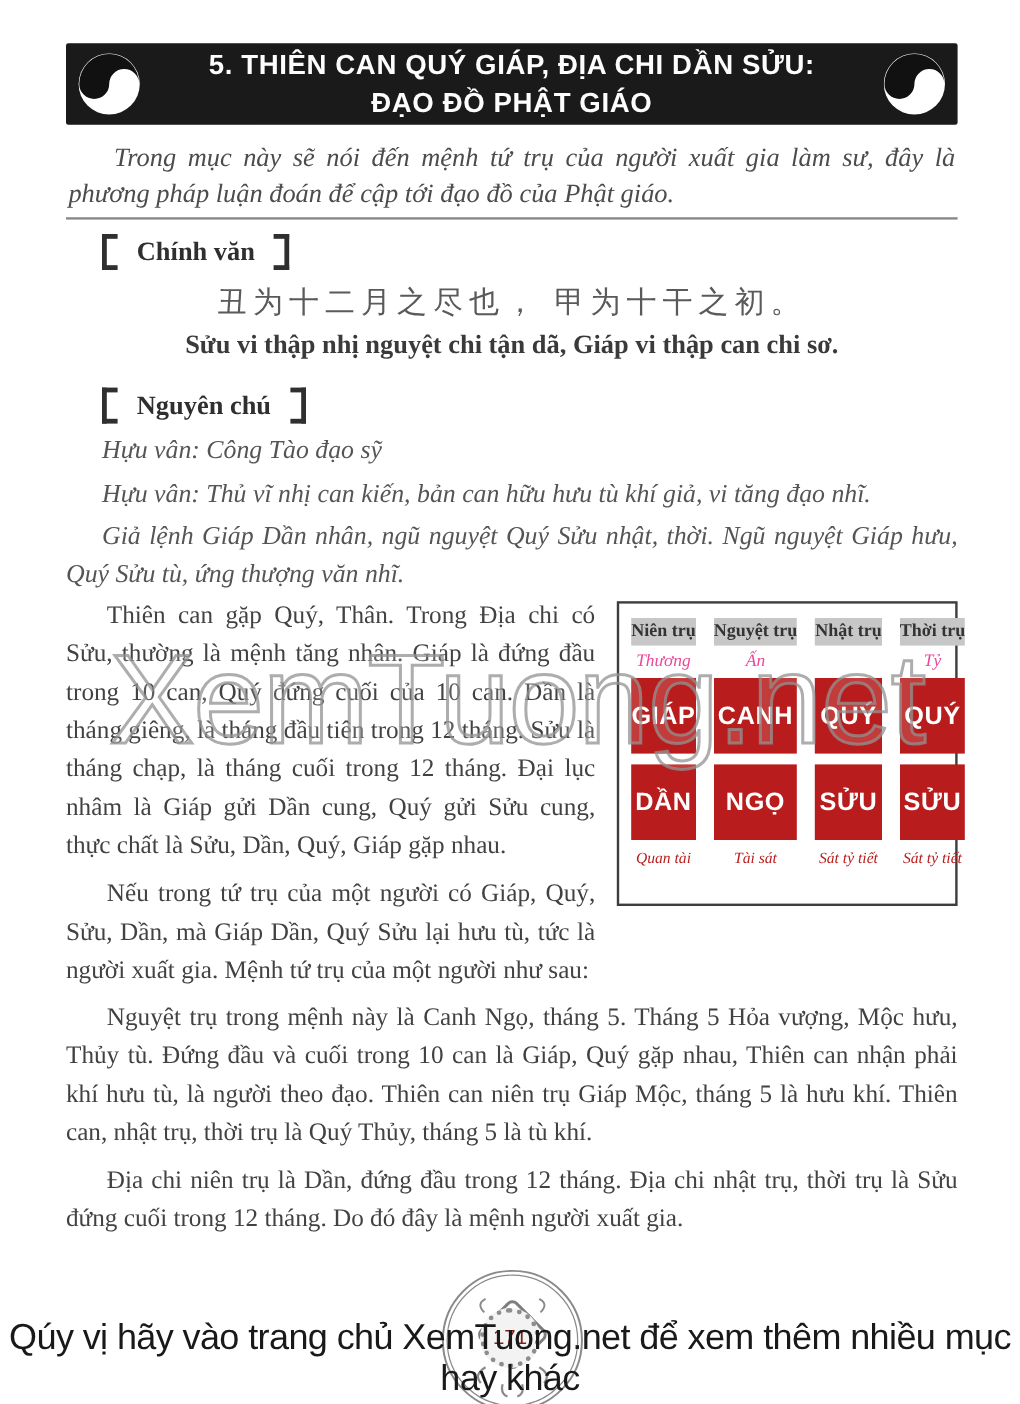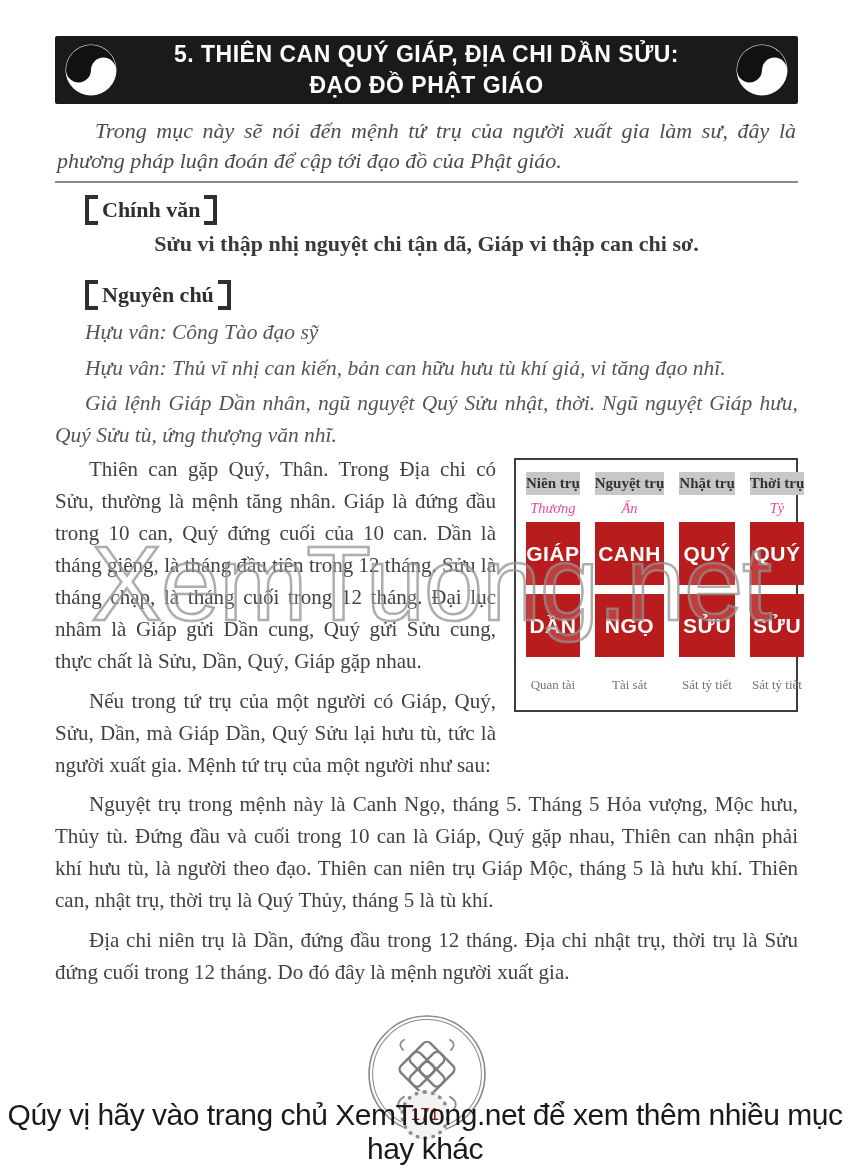--- a/index.html
+++ b/index.html
@@ -25,21 +25,21 @@
 
   
   .intro {
     font-style:italic; font-size:22px; line-height:1.35; color:#4c4c4c;
     text-indent:38px; text-align:justify; margin:12px 2px 6px;
   }
   .rule { border:none; border-top:2px solid #8a8a8a; margin:4px 0 12px; }
 
   
   .sec-head {
-    display:flex; align-items:center; gap:4px;
+    display:flex; align-items:center; gap:16px;
     font-weight:bold; font-size:22px; color:#2f2f2f; margin:12px 0 6px;padding-left:30px;
   }
   .lb,.rb { display:inline-block; width:9px; height:22px; }
   .lb { border-left:4px solid #2f2f2f; border-top:4px solid #2f2f2f; border-bottom:4px solid #2f2f2f; }
   .rb { border-right:4px solid #2f2f2f; border-top:4px solid #2f2f2f; border-bottom:4px solid #2f2f2f; }
 
   .cn-line { text-align:center; font-size:25px; letter-spacing:5px; color:#5a5a5a; margin:10px 0 6px; }
   .viet-line { text-align:center; font-weight:bold; font-size:22px; color:#3a3a3a; margin:4px 0 23px; }
 
   .nc { font-style:italic; font-size:21.5px; line-height:1.5; color:#555; margin:3px 0; text-indent:30px; text-align:justify; }
@@ -59,21 +59,21 @@
     background:#c7c7c7; width:100%; text-align:center; font-weight:bold;
     font-size:15px; padding:3px 0; color:#333; white-space:nowrap;
   }
   .ptop { font-style:italic; font-size:14.5px; height:27px; display:flex; align-items:center; color:#ec4899; }
   .pstem,.pbranch {
     background:#b91c1c; color:#fff; width:100%; height:63px;
     display:flex; align-items:center; justify-content:center;
     font-family:"Liberation Sans","DejaVu Sans",sans-serif; font-weight:bold; font-size:21px; letter-spacing:.5px;
   }
   .pbranch { margin-top:9px; }
-  .pbot { font-size:13px; margin-top:20px; color:#737373; white-space:nowrap; }
+  .pbot { font-style:italic; font-size:13px; margin-top:7px; color:#b91c1c; white-space:nowrap; }
 
   
   .watermark {
     position:absolute; left:36px; top:520px; width:790px; z-index:6;
     font-family:"Liberation Sans","DejaVu Sans",sans-serif; font-weight:normal;
     font-size:106px; line-height:1.2; letter-spacing:-1px; text-align:center;
     color:rgba(255,255,255,0.14);
     -webkit-text-stroke:2.5px rgba(145,145,145,0.75);
     pointer-events:none; user-select:none;
   }
@@ -116,20 +116,21 @@
     </div>
 
     <p class="intro">Trong mục này sẽ nói đến mệnh tứ trụ của người xuất gia làm sư, đây là phương pháp luận đoán để cập tới đạo đồ của Phật giáo.</p>
     <hr class="rule">
 
     <div class="sec-head">
       <span class="lb"></span>
       <span>Chính văn</span>
       <span class="rb"></span>
     </div>
+    <div class="cn-line">丑为十二月之尽也， 甲为十干之初。</div>
     <div class="viet-line">Sửu vi thập nhị nguyệt chi tận dã, Giáp vi thập can chi sơ.</div>
 
     <div class="sec-head">
       <span class="lb"></span>
       <span>Nguyên chú</span>
       <span class="rb"></span>
     </div>
     <p class="nc">Hựu vân: Công Tào đạo sỹ</p>
     <p class="nc">Hựu vân: Thủ vĩ nhị can kiến, bản can hữu hưu tù khí giả, vi tăng đạo nhĩ.</p>
     <p class="nc">Giả lệnh Giáp Dần nhân, ngũ nguyệt Quý Sửu nhật, thời. Ngũ nguyệt Giáp hưu, Quý Sửu tù, ứng thượng văn nhĩ.</p>

